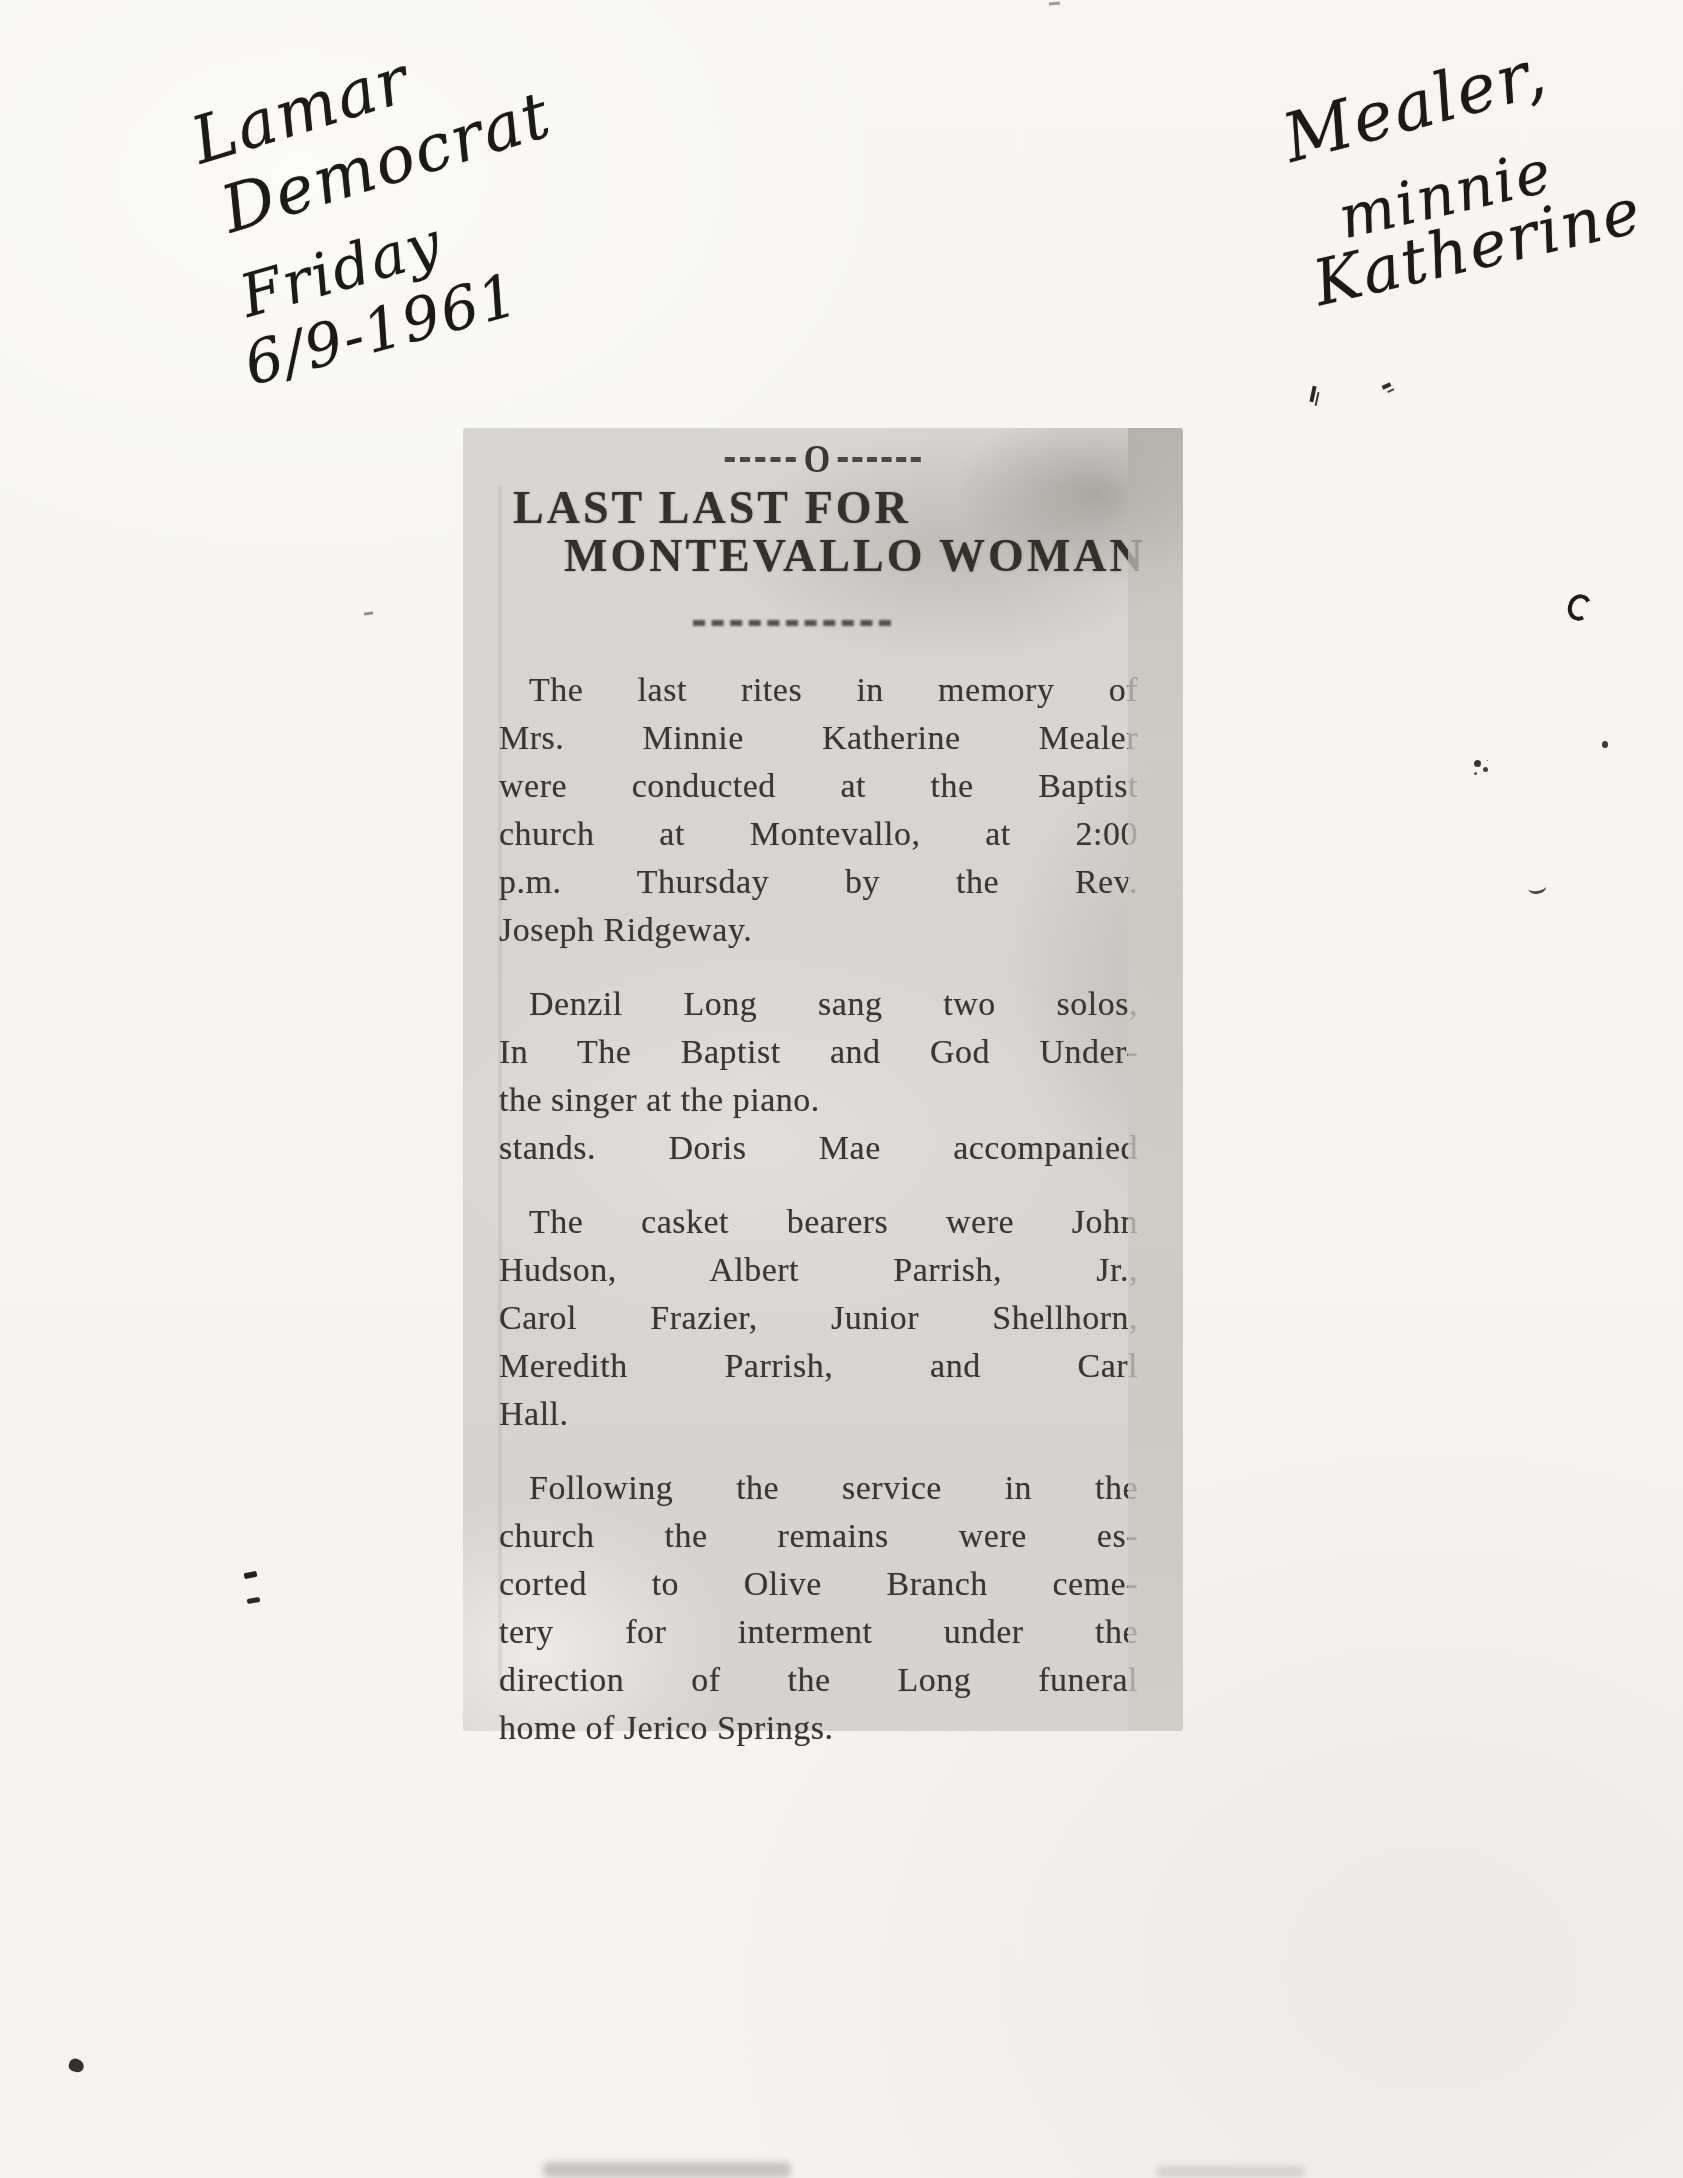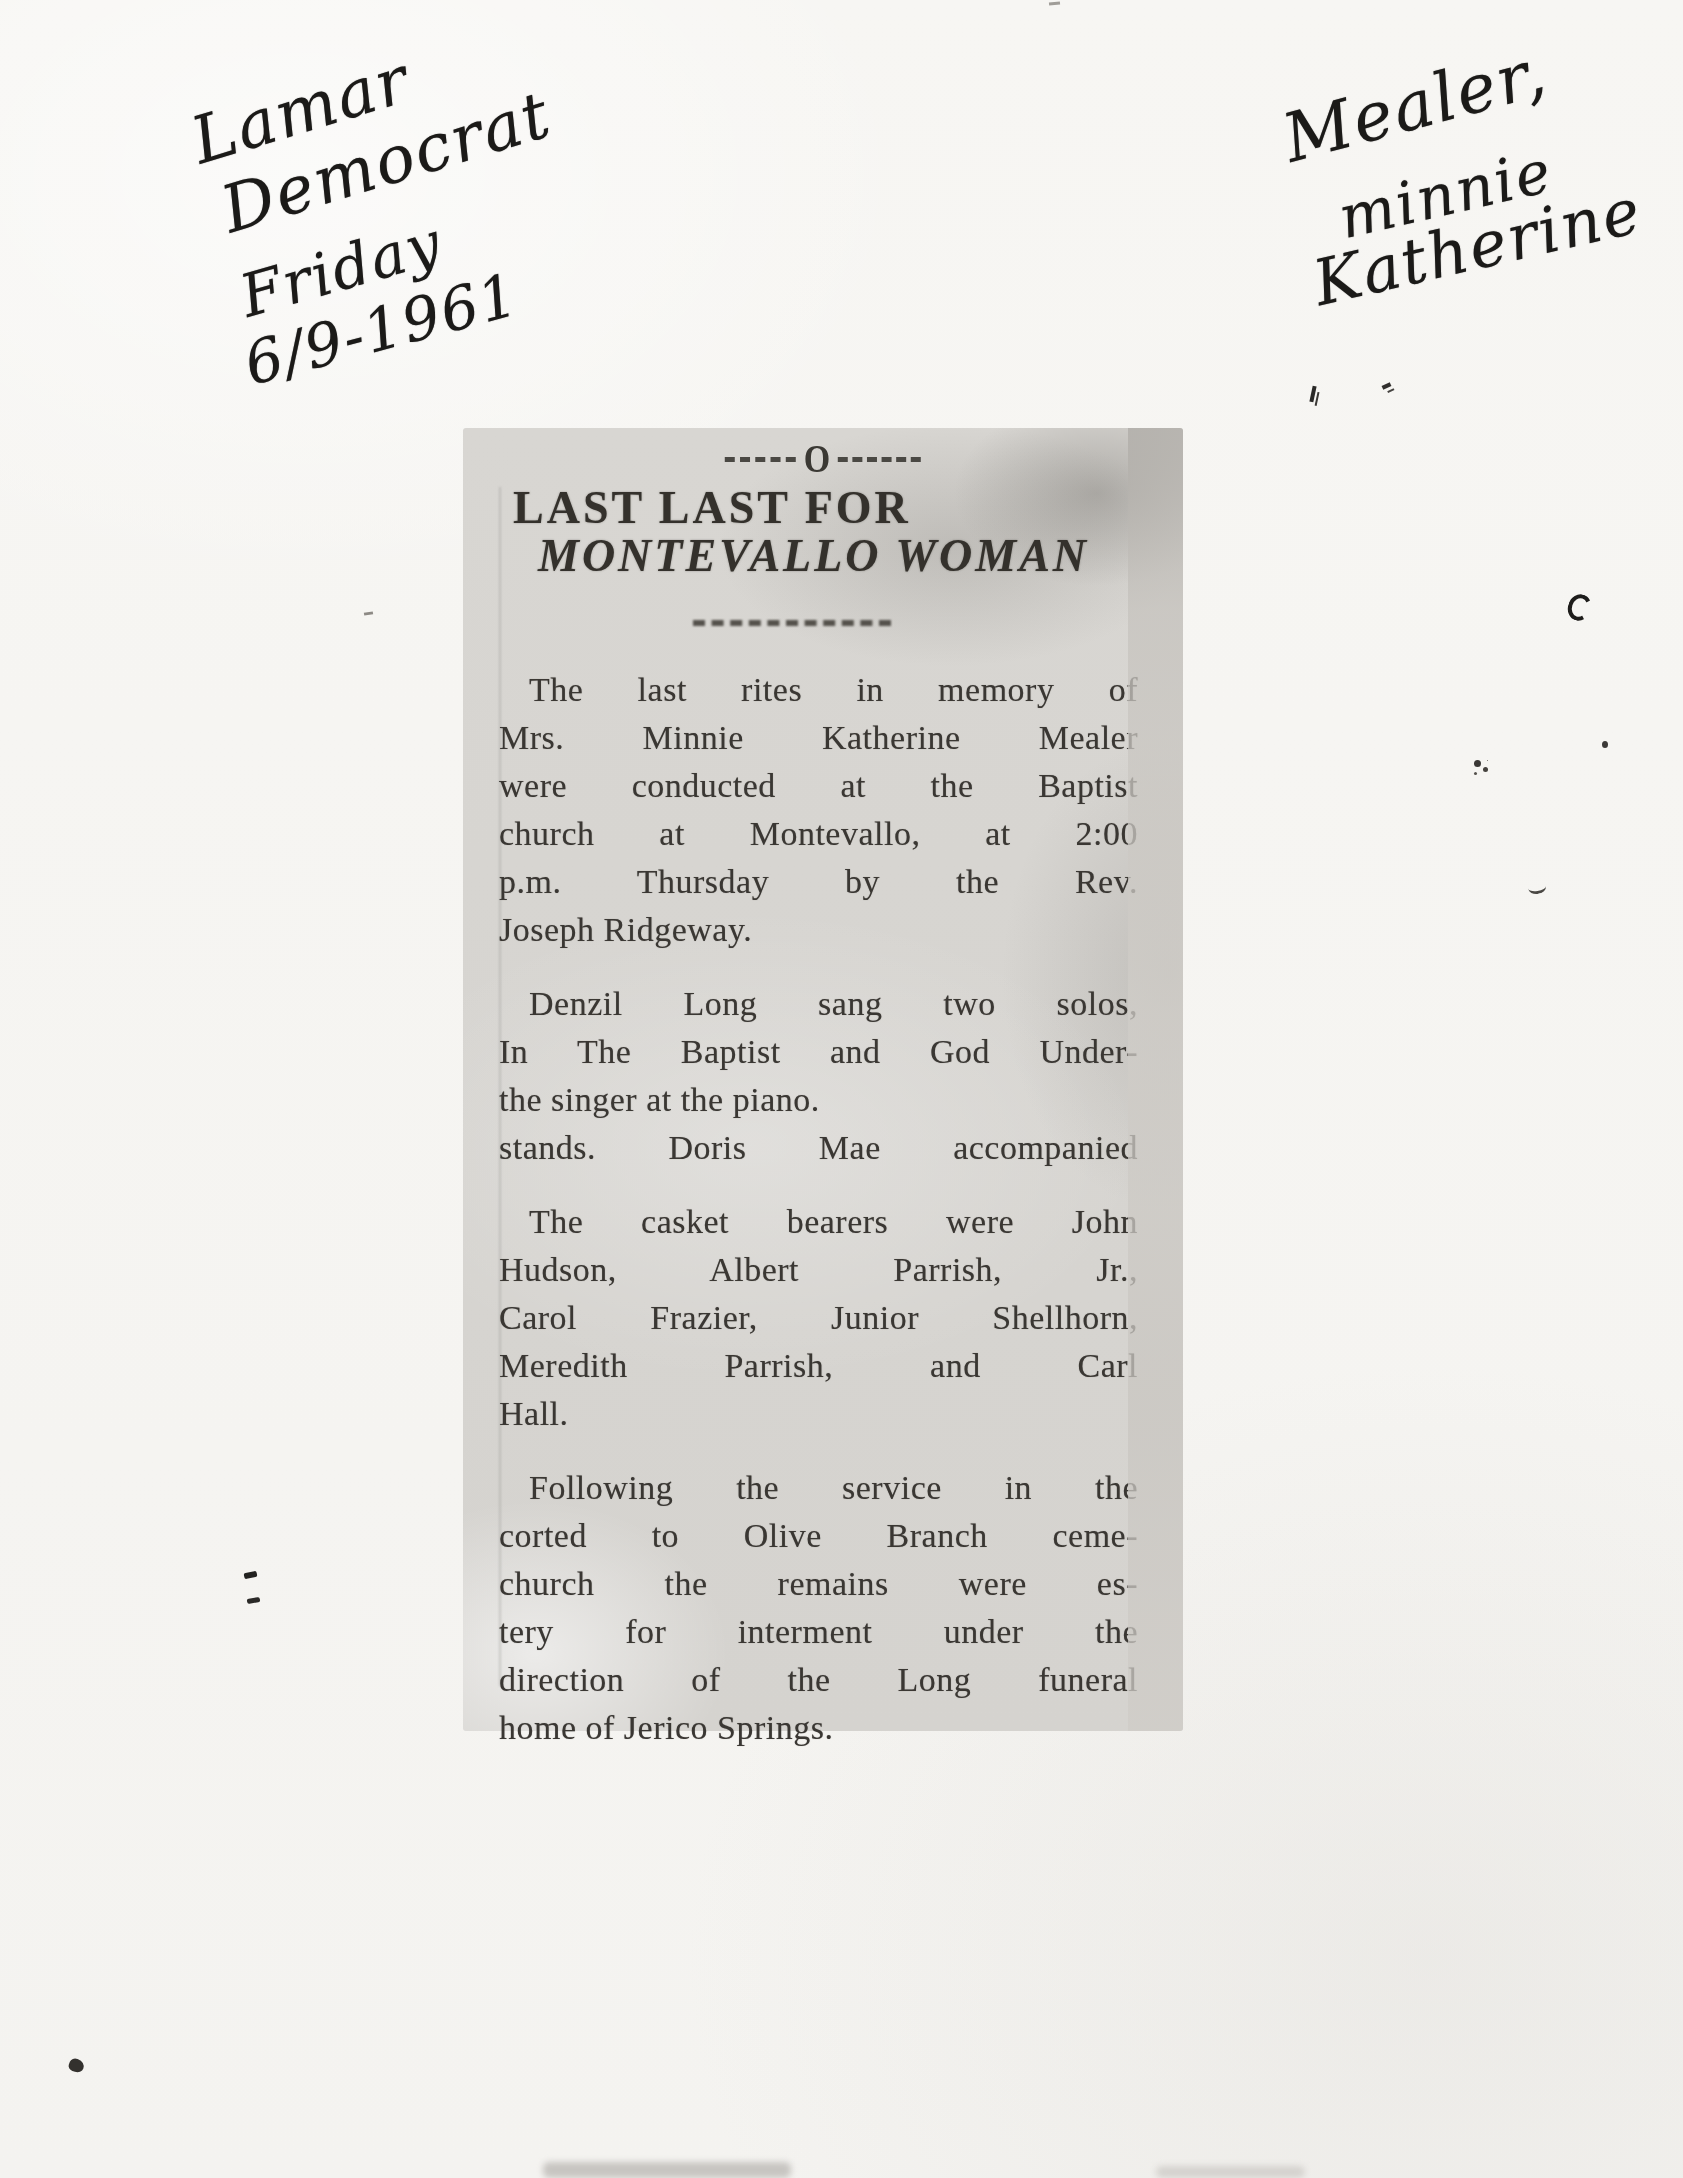--- a/index.html
+++ b/index.html
@@ -85,21 +85,21 @@
     font-family:"Liberation Serif", serif;
     font-weight:bold;
     font-size:46px;
     letter-spacing:3px;
     color:#34312c;
     white-space:nowrap;
     filter:blur(0.5px);
     text-shadow:0 0 2px rgba(60,57,52,.45);
   }
   .hl1{left:50px; top:53px;}
-  .hl2{left:75px; top:101px;font-style:italic;}
+  .hl2{left:101px; top:101px;}
 
   .divider{
     position:absolute; top:192px; left:230px; width:198px; height:0;
     border-top:6px dashed #55524c;
     filter:blur(0.8px);
   }
 
   .bodytext{
     position:absolute; top:212px; left:36px; width:639px;
     font-family:"Liberation Serif", serif;
@@ -197,22 +197,22 @@
       </div>
       <div class="para">
         <div class="line first">The casket bearers were John</div>
         <div class="line">Hudson, Albert Parrish, Jr.,</div>
         <div class="line">Carol Frazier, Junior Shellhorn,</div>
         <div class="line">Meredith Parrish, and Carl</div>
         <div class="line last">Hall.</div>
       </div>
       <div class="para">
         <div class="line first">Following the service in the</div>
+        <div class="line">church the remains were es-</div>
         <div class="line">corted to Olive Branch ceme-</div>
-        <div class="line">church the remains were es-</div>
         <div class="line">tery for interment under the</div>
         <div class="line">direction of the Long funeral</div>
         <div class="line last">home of Jerico Springs.</div>
       </div>
     </div>
   </div>
 
   <div class="mark mk-c"></div>
   <div class="mark mk-cluster"></div>
   <div class="mark mk-dot"></div>

